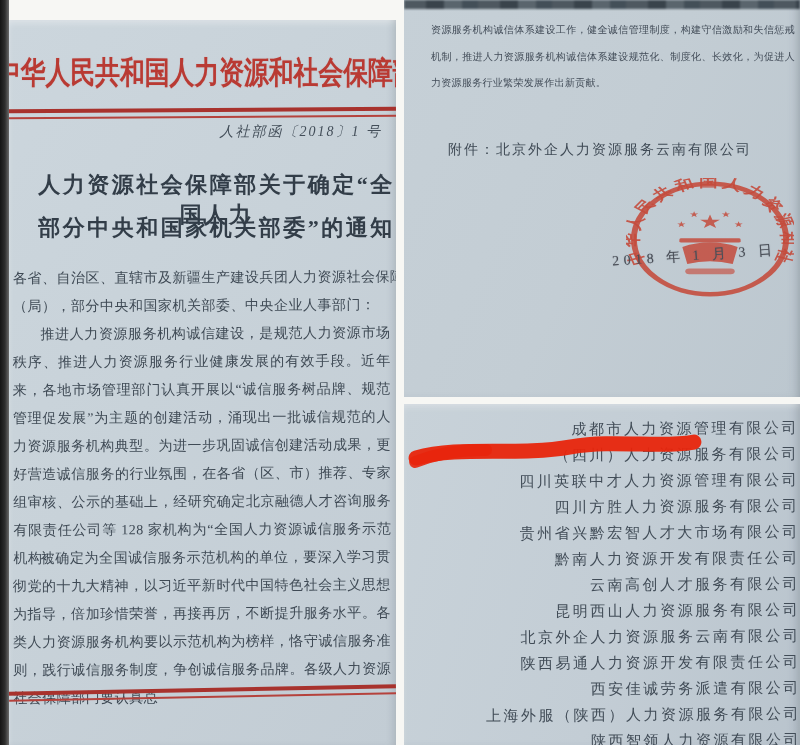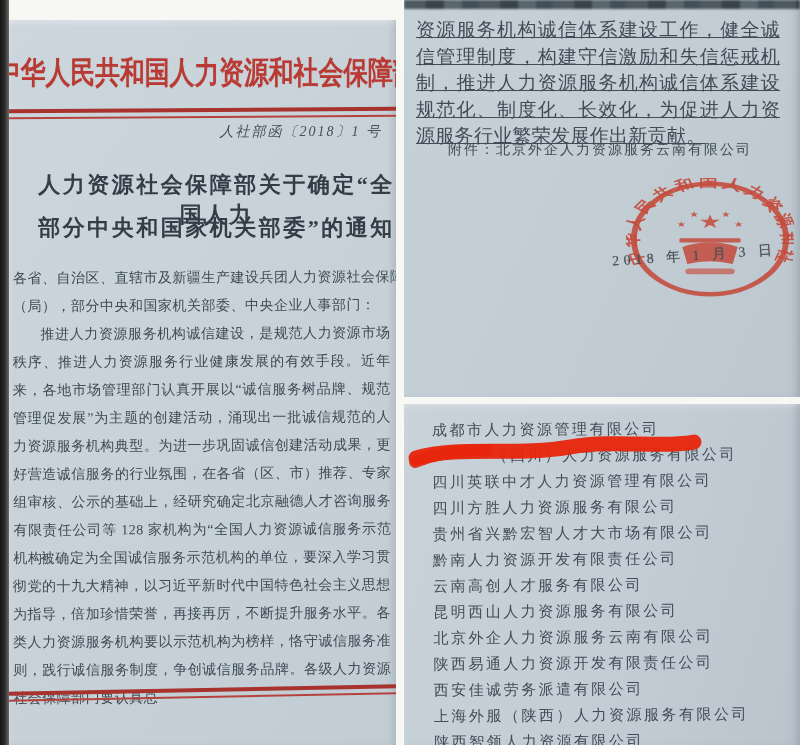--- a/index.html
+++ b/index.html
@@ -34,35 +34,35 @@
   .salutation div{height:28px;}
   .para1{top:300px;text-indent:2em;}
   .para2{top:524px;text-indent:2em;}
 
   
   .rt-photo{position:absolute;left:404px;top:0;width:396px;height:397px;overflow:hidden;
      background:linear-gradient(115deg,#c6d0d7 0%,#c3cdd4 50%,#bcc7cf 100%);
      box-shadow:inset -8px 0 12px -8px rgba(60,70,80,.4);color:#3f4a55;}
   .rt-darkstrip{position:absolute;left:0;top:0;right:0;height:9px;filter:blur(1px);
      background:repeating-linear-gradient(90deg,#4e5860 0 22px,#39434b 22px 40px,#5a656d 40px 58px,#434f58 58px 74px);}
-  .rt-paragraph{position:absolute;top:17px;left:12px;width:364px;font-size:19px;
-     line-height:26.5px;letter-spacing:.3px;text-align:justify;color:#424c58;text-decoration:underline;}
+  .rt-paragraph{position:absolute;top:17px;left:27px;width:364px;font-size:10px;
+     line-height:26.5px;letter-spacing:.3px;text-align:justify;color:#424c58;}
   .attachment-line{position:absolute;top:141px;left:44px;font-size:14px;letter-spacing:2px;color:#3f4a55;}
   .seal{position:absolute;left:626px;top:178px;width:168px;height:122px;
      filter:blur(.4px);opacity:.92;z-index:2;}
   .seal svg{width:100%;height:100%;}
   .seal-date{position:absolute;left:612px;top:246px;width:190px;z-index:3;
      font-size:14px;letter-spacing:4.5px;color:#4a4f58;transform:rotate(-4deg);
      text-shadow:0 0 1px rgba(70,75,85,.5);}
 
   
   .rb-photo{position:absolute;left:404px;top:404px;width:396px;height:341px;overflow:hidden;
      background:linear-gradient(105deg,#c8d2d9 0%,#c3cdd5 55%,#b9c4cd 100%);
      box-shadow:inset -8px 0 12px -8px rgba(60,70,80,.4), inset 0 5px 8px -5px rgba(255,255,255,.7);
-     color:#404b56;}
+     color:#404b56;text-align:right;}
   .company-list{position:absolute;left:0;right:0;top:12px;transform:rotate(-.4deg);}
   .company-line{height:26px;line-height:26px;padding-left:29px;font-size:15px;
      letter-spacing:2.5px;white-space:nowrap;color:#414c57;}
   .company-line.redacted{padding-left:89px;}
   .marker-stroke{position:absolute;left:2px;top:30px;width:300px;height:34px;z-index:5;
      transform:rotate(-.8deg);}
   
 </style>
 </head>
 <body>

